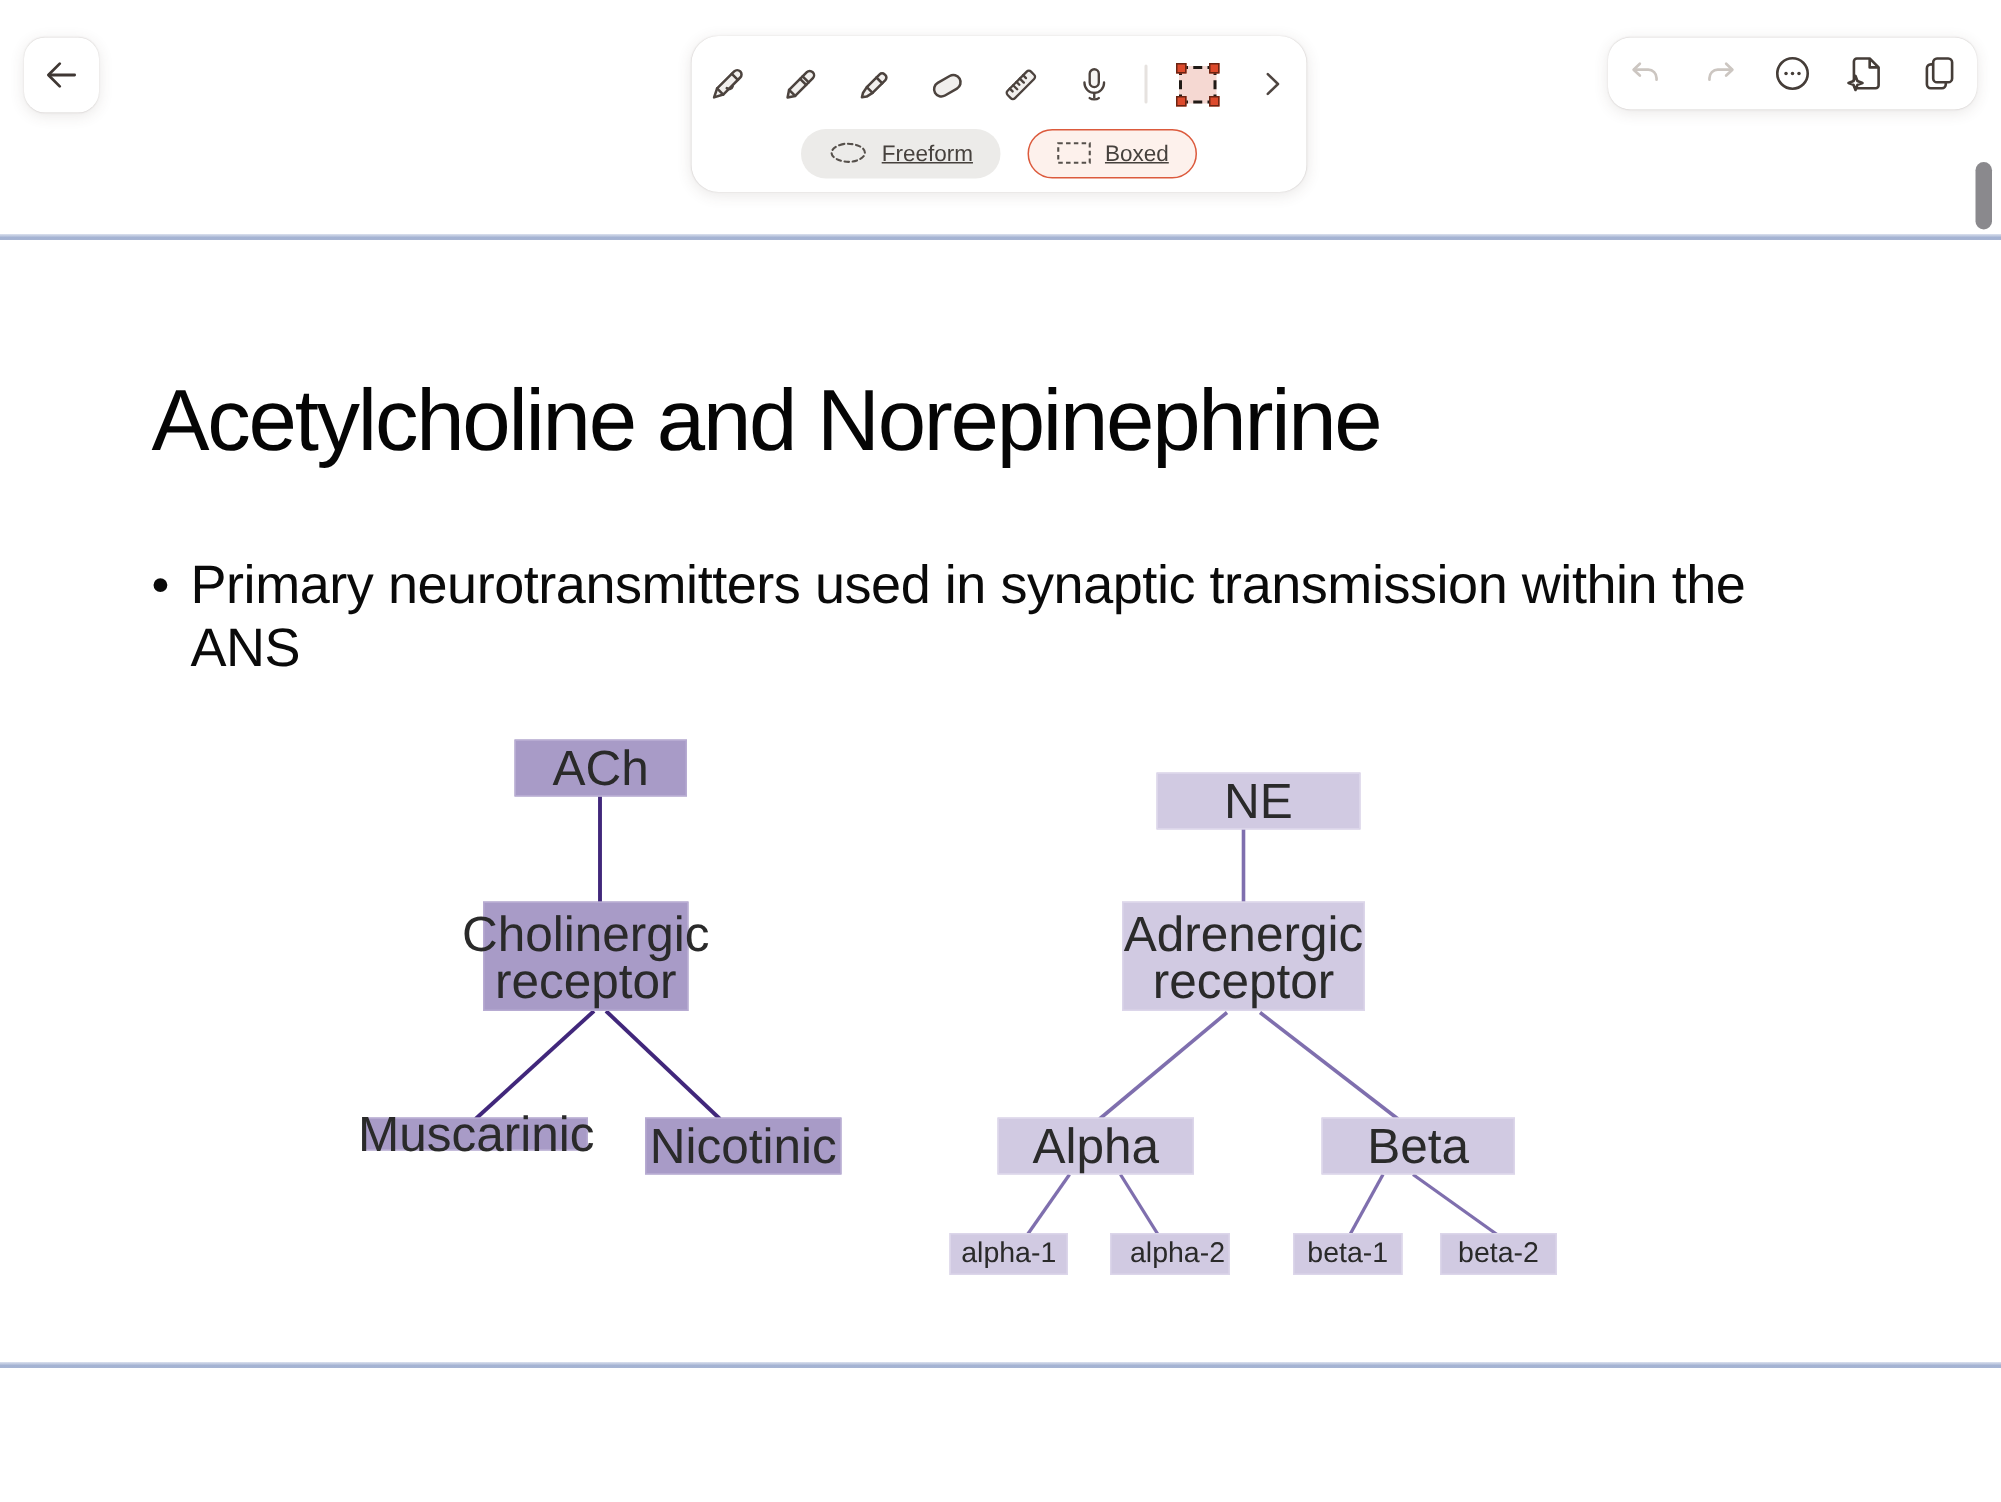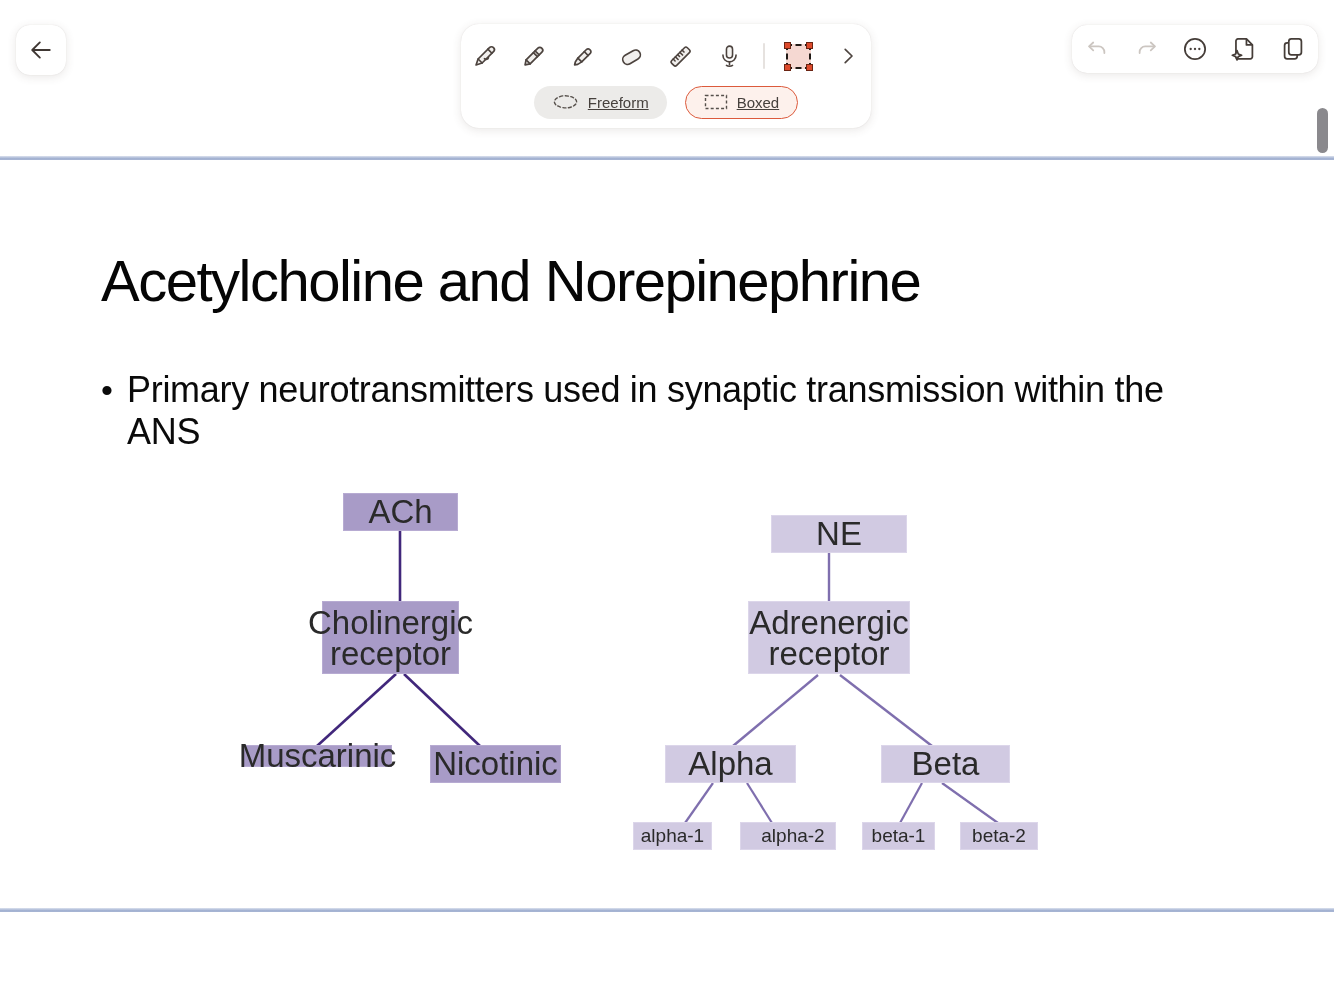--- a/index.html
+++ b/index.html
@@ -231,19 +231,19 @@
       <div class="nbox lcol two" style="left:92px; top:116px; width:137px; height:73px; padding:0 6px;">Cholinergic receptor</div>
       <div class="nbox lcol" style="left:13px;  top:260px; width:149px; height:22px;">Muscarinic</div>
       <div class="nbox lcol" style="left:200px; top:260px; width:131px; height:38px;">Nicotinic</div>
 
       <div class="nbox rcol" style="left:541px; top:8px;   width:136px; height:38px;margin-top:22px;">NE</div>
       <div class="nbox rcol two" style="left:518px; top:116px; width:162px; height:73px; padding:12px 6px;">Adrenergic receptor</div>
       <div class="nbox rcol" style="left:435px; top:260px; width:131px; height:38px;">Alpha</div>
       <div class="nbox rcol" style="left:651px; top:260px; width:129px; height:38px;">Beta</div>
 
       <div class="nbox rcol small" style="left:403px; top:337px; width:79px; height:28px;">alpha-1</div>
-      <div class="nbox rcol small" style="left:510px; top:337px; width:96px; height:28px;padding-left:10px;">alpha-2</div>
+      <div class="nbox rcol small" style="left:510px; top:337px; width:80px; height:28px;padding-left:10px;">alpha-2</div>
       <div class="nbox rcol small" style="left:632px; top:337px; width:73px; height:28px;">beta-1</div>
       <div class="nbox rcol small" style="left:730px; top:337px; width:78px; height:28px;">beta-2</div>
     </div>
   </div>
 
 </div>
 
 </body></html>

